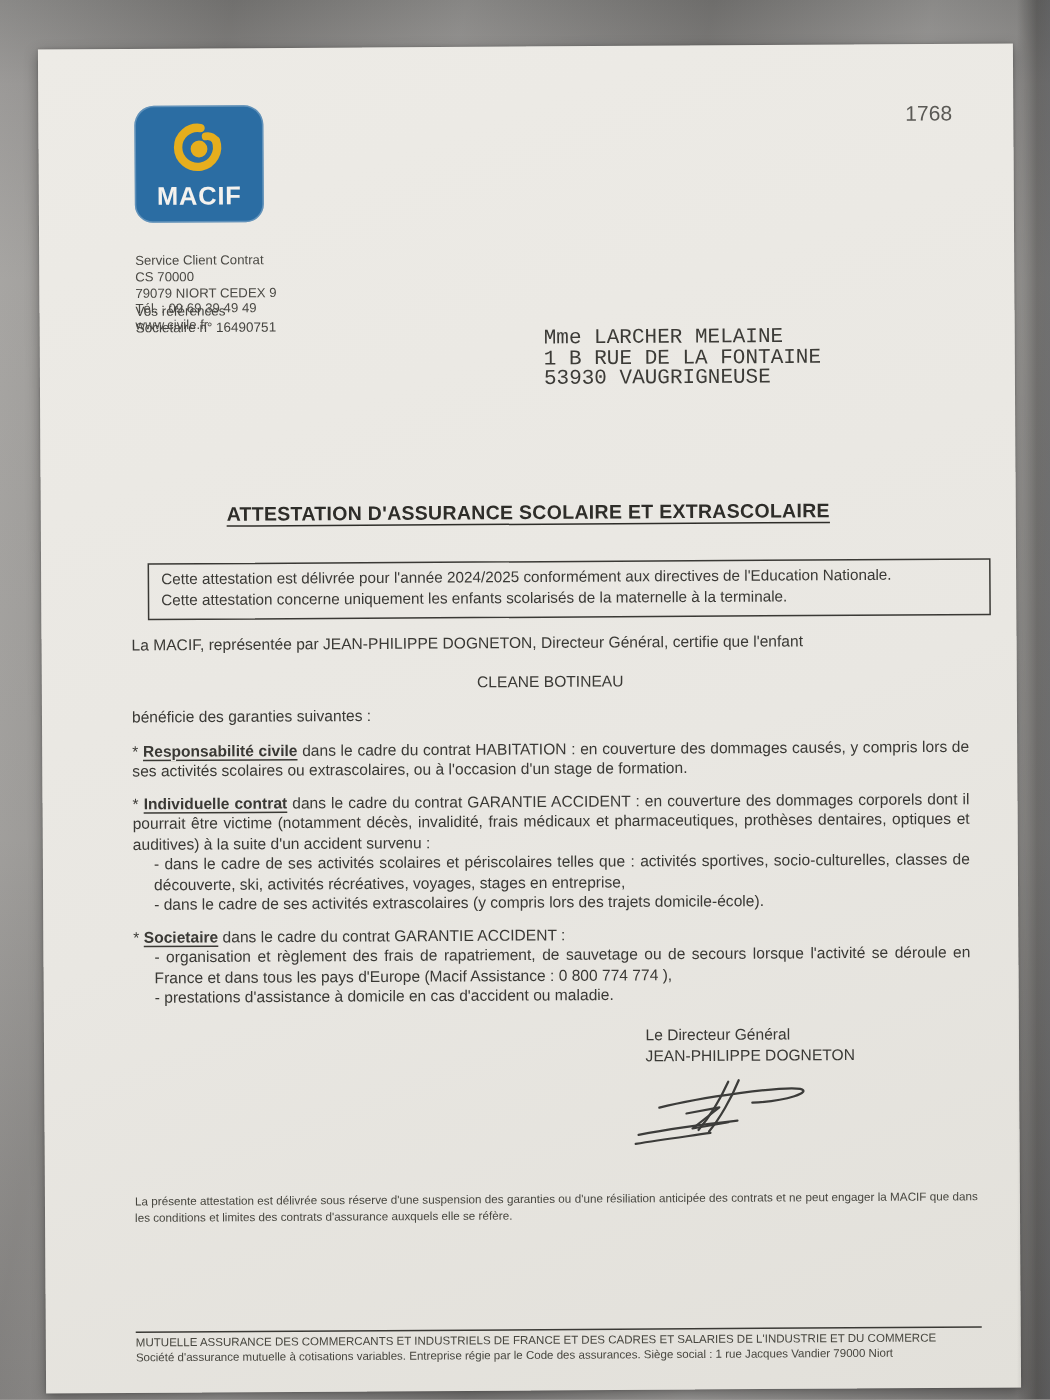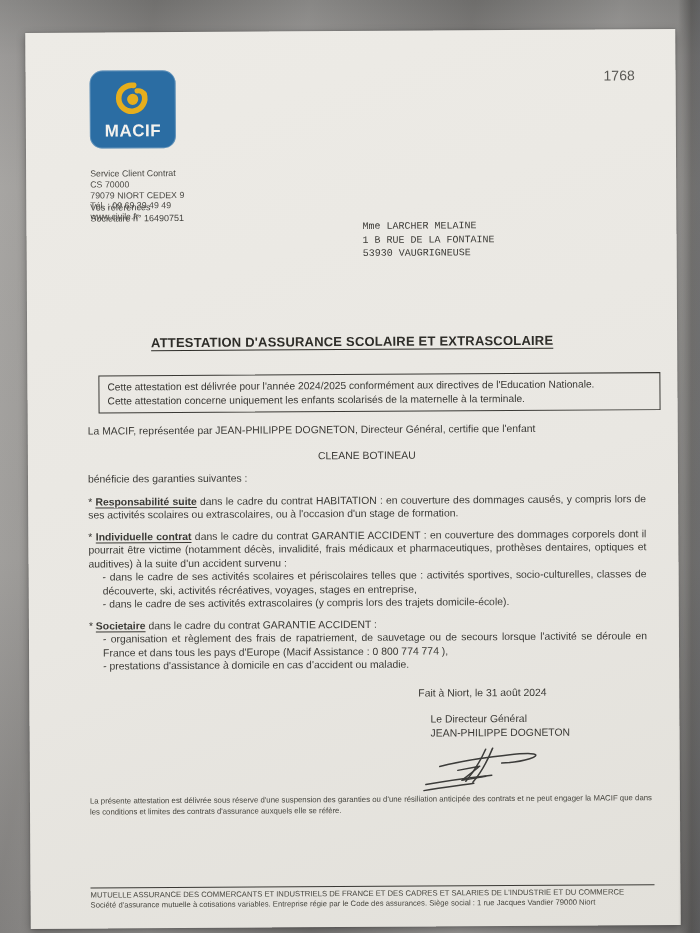--- a/index.html
+++ b/index.html
@@ -32,21 +32,21 @@
     display:flex;flex-direction:column;align-items:center;justify-content:flex-end;
     box-shadow:inset 0 0 0 1px rgba(255,255,255,0.25);}
   .logo-mark{position:absolute;top:6px;left:50%;transform:translateX(-50%);}
   .logo-word{color:#f4f2ee;font-weight:bold;font-size:17px;letter-spacing:0.5px;margin-bottom:7px;}
   
   .sender{position:absolute;left:64px;top:121px;font-size:8.8px;line-height:10.8px;color:#4a4944;margin-top:15px;}
   .refs{position:absolute;left:64px;top:170px;font-size:9px;line-height:11px;color:#44433f;}
   .refs .lbl{font-weight:normal;}
   
   .recipient{position:absolute;left:336px;top:189px;font-family:"Liberation Mono","DejaVu Sans Mono",monospace;
-    font-size:10px;line-height:13.5px;color:#3c3b37;}
+    font-size:14px;line-height:13.5px;color:#3c3b37;}
   
   .doc-title{position:absolute;left:0;top:303px;width:100%;text-align:center;
     font-size:13px;font-weight:bold;letter-spacing:0.2px;
     text-decoration:underline;text-underline-offset:3px;color:#2e2d29;}
   
   .notice{position:absolute;left:71px;top:343px;width:544px;
     border:1.5px solid #3a3935;padding:4px 8px 5px 8px;
     font-size:10.2px;line-height:13.5px;color:#3a3935;}
   
   .bodytext{position:absolute;left:60px;top:392px;width:558px;font-size:10.4px;line-height:13.5px;color:#3a3935;}
@@ -114,40 +114,39 @@
       <div>Cette attestation est délivrée pour l'année 2024/2025 conformément aux directives de l'Education Nationale.</div>
       <div>Cette attestation concerne uniquement les enfants scolarisés de la maternelle à la terminale.</div>
     </div>
 
     <div class="bodytext">
       <p class="intro just">La MACIF, représentée par JEAN-PHILIPPE DOGNETON, Directeur Général, certifie que l'enfant</p>
       <p class="childname center">CLEANE BOTINEAU</p>
       <p class="benef">bénéficie des garanties suivantes :</p>
 
       <div class="g1 just">
-        <span>* </span><span class="gtitle">Responsabilité suite</span><span> dans le cadre du contrat HABITATION : en couverture des dommages causés, y compris lors de ses activités scolaires ou extrascolaires, ou à l'occasion d'un stage de formation.</span>
+        <span>* </span><span class="gtitle">Responsabilité civile</span><span> dans le cadre du contrat HABITATION : en couverture des dommages causés, y compris lors de ses activités scolaires ou extrascolaires, ou à l'occasion d'un stage de formation.</span>
       </div>
 
       <div class="g2">
         <div class="just">
           <span>* </span><span class="gtitle">Individuelle contrat</span><span> dans le cadre du contrat GARANTIE ACCIDENT : en couverture des dommages corporels dont il pourrait être victime (notamment décès, invalidité, frais médicaux et pharmaceutiques, prothèses dentaires, optiques et auditives) à la suite d'un accident survenu :</span>
         </div>
         <div class="gitems just">- dans le cadre de ses activités scolaires et périscolaires telles que : activités sportives, socio-culturelles, classes de découverte, ski, activités récréatives, voyages, stages en entreprise,</div>
         <div class="gitems just">- dans le cadre de ses activités extrascolaires (y compris lors des trajets domicile-école).</div>
       </div>
 
       <div class="g3">
         <div class="just">
           <span>* </span><span class="gtitle">Societaire</span><span> dans le cadre du contrat GARANTIE ACCIDENT :</span>
         </div>
         <div class="gitems just">- organisation et règlement des frais de rapatriement, de sauvetage ou de secours lorsque l'activité se déroule en France et dans tous les pays d'Europe (Macif Assistance : 0 800 774 774 ),</div>
         <div class="gitems just">- prestations d'assistance à domicile en cas d'accident ou maladie.</div>
       </div>
 
-      <div class="dateline">Fait à Niort, le 31 août 2024</div>
 
       <div class="sigblock">
         <div>Le Directeur Général</div>
         <div>JEAN-PHILIPPE DOGNETON</div>
       </div>
 
       <div class="signature">
         <svg width="125" height="48" viewBox="0 0 125 48">
           <path d="M 22 22 C 50 15, 105 8, 116 10 C 124 12, 108 18, 84 19" fill="none" stroke="#3c3c3a" stroke-width="1.5" stroke-linecap="round"></path>
           <path d="M 68 5 C 62 18, 54 30, 48 37" fill="none" stroke="#3c3c3a" stroke-width="1.5" stroke-linecap="round"></path>

